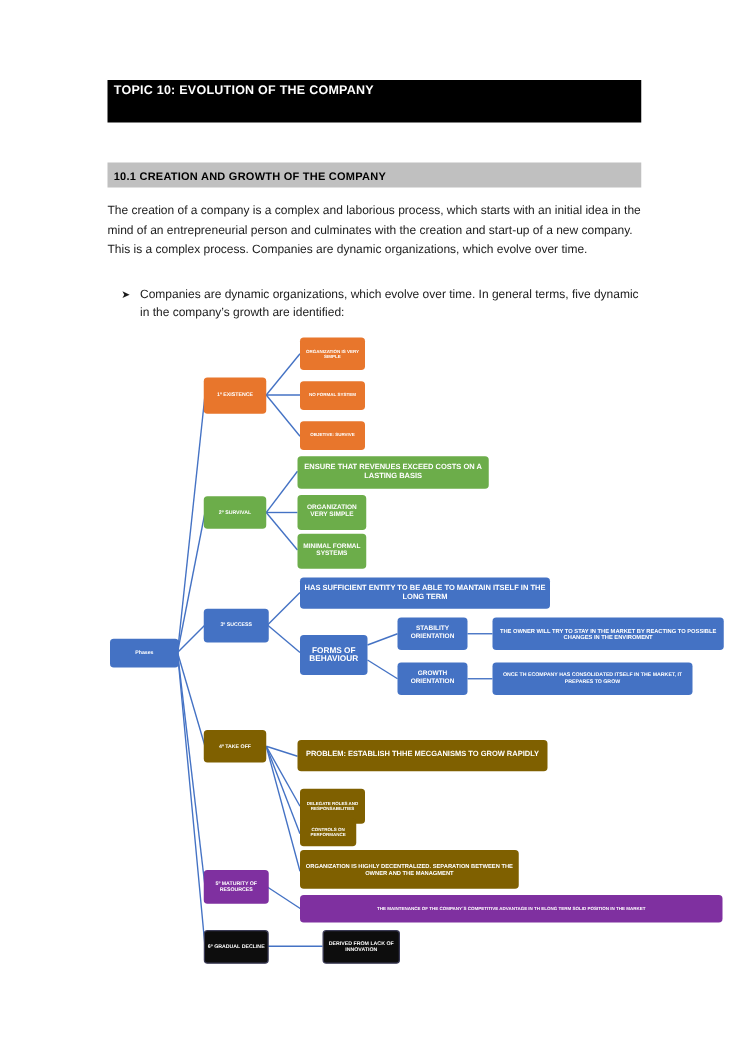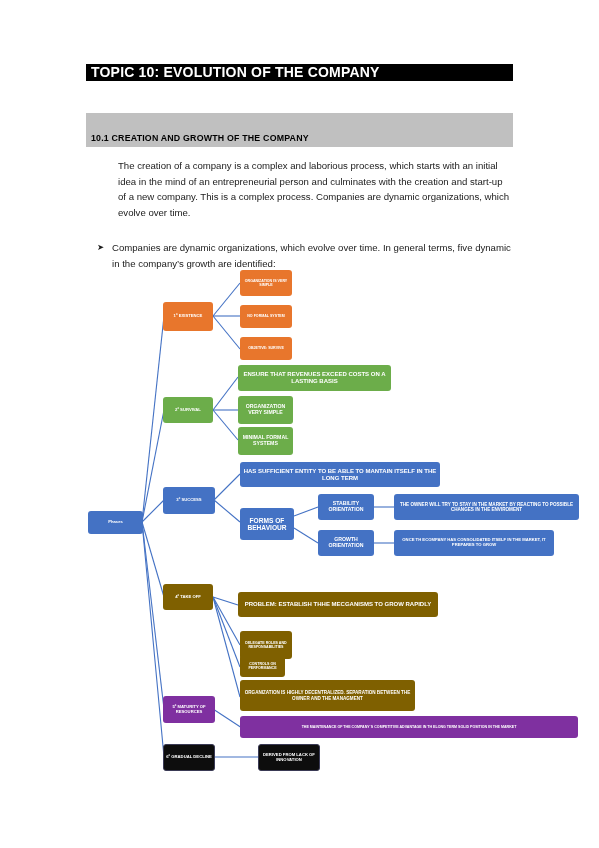--- a/index.html
+++ b/index.html
@@ -28,45 +28,44 @@
   .doc-body {
     position: absolute;
     left: 86px;
     top: 64px;
     width: 427px;
   }
 
   .bar-title {
     background: #000000;
     color: #ffffff;
-    font-size: 14px;
+    font-size: 10px;
     font-weight: bold;
     letter-spacing: 0.2px;
-    padding: 3px 4px 3px 5px;
+    padding: 3px 4px 20px 5px;
     line-height: 11px;
   }
 
   .bar-sub {
     background: #c0c0c0;
     color: #000000;
     font-size: 8.8px;
     font-weight: bold;
     letter-spacing: 0.2px;
-    padding: 20px 4px 3px 5px;
+    padding: 6px 4px 3px 5px;
     line-height: 11px;
     margin-top: 32px;
   }
 
   .para {
     font-size: 9.6px;
     line-height: 15.6px;
     margin-top: 11px;
     text-align: left;
     color: #1a1a1a;
-    margin-left: 32px;
   }
 
   .bullet-row {
     display: flex;
     margin-top: 20px;
     font-size: 9.6px;
     line-height: 15.6px;
     color: #1a1a1a;
   }
   .bullet-glyph {

